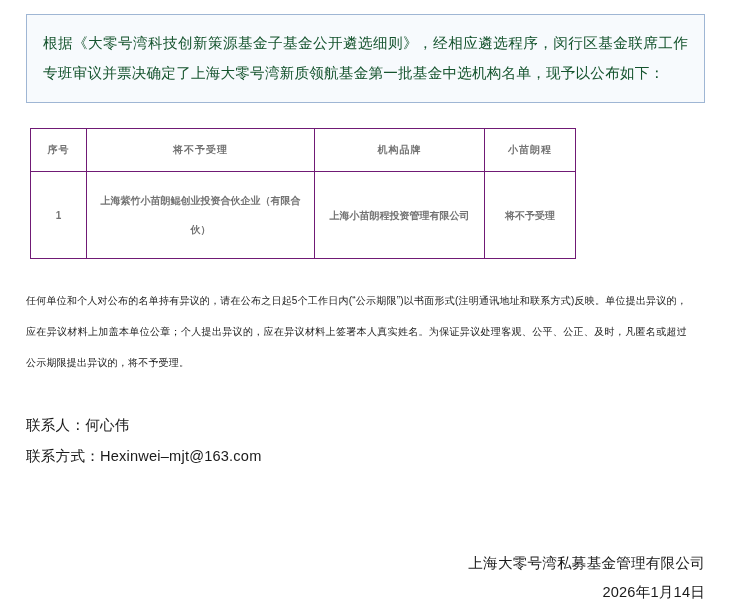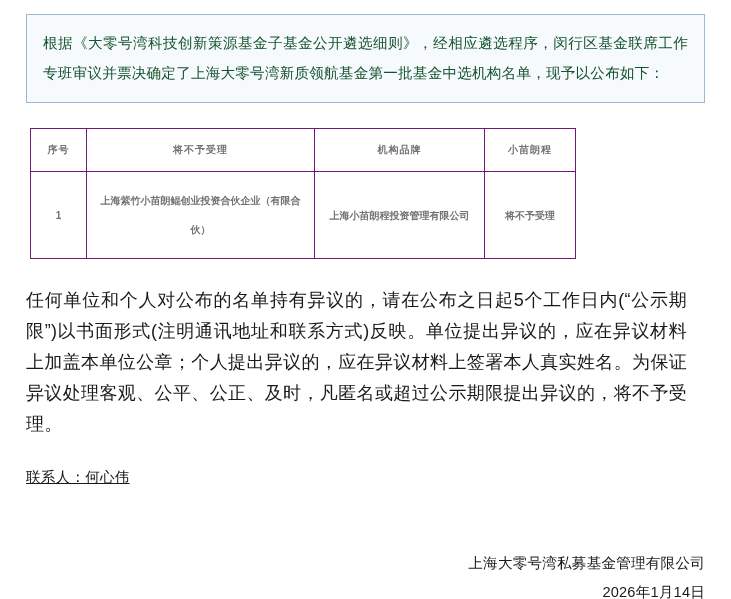--- a/index.html
+++ b/index.html
@@ -70,30 +70,29 @@
     font-weight: bold;
   }
   .col-no { width: 56px; }
   .col-project { width: 228px; }
   .col-org { width: 170px; }
   .col-brand { width: 91px; }
 
   
   .body-para {
     margin-top: 26px;
-    font-size: 18px;
+    font-size: 10px;
     line-height: 31px;
     text-align: justify;
     letter-spacing: 0.2px;
     padding-right: 18px;
   }
 
   .contact-block {
-    margin-top: 22px;
-    text-decoration: underline;
+    margin-top: 32px;
   }
   .contact-line {
     font-size: 14.6px;
     line-height: 31px;
     letter-spacing: 0.2px;
   }
 
   
   .signature {
     position: absolute;
@@ -140,20 +139,21 @@
           <td>将不予受理</td>
         </tr>
       </tbody>
     </table>
   </div>
 
   <div class="body-para">任何单位和个人对公布的名单持有异议的，请在公布之日起5个工作日内(“公示期限”)以书面形式(注明通讯地址和联系方式)反映。单位提出异议的，应在异议材料上加盖本单位公章；个人提出异议的，应在异议材料上签署本人真实姓名。为保证异议处理客观、公平、公正、及时，凡匿名或超过公示期限提出异议的，将不予受理。</div>
 
   <div class="contact-block">
     <div class="contact-line">联系人：何心伟</div>
+    <div class="contact-line">联系方式：Hexinwei–mjt@163.com</div>
   </div>
 
   <div class="signature">
     <div>上海大零号湾私募基金管理有限公司</div>
     <div>2026年1月14日</div>
   </div>
 
 </div>
 
 </body></html>

